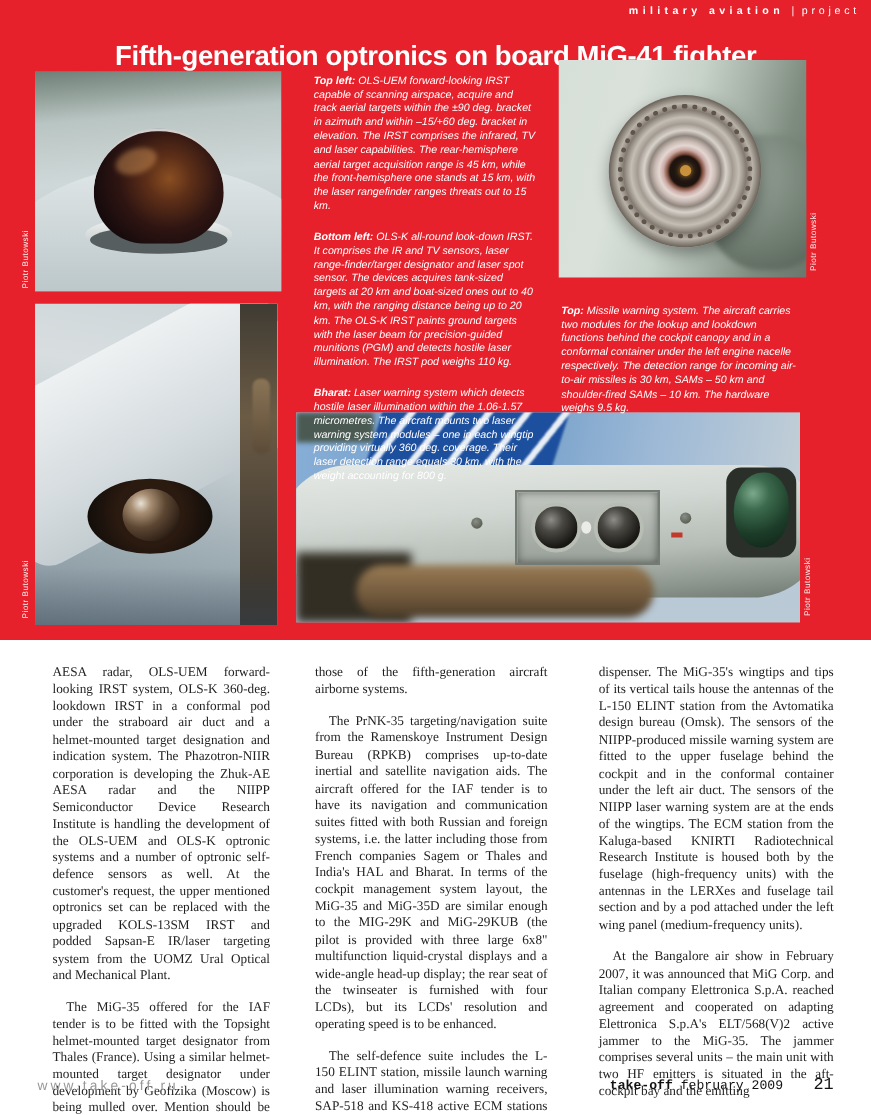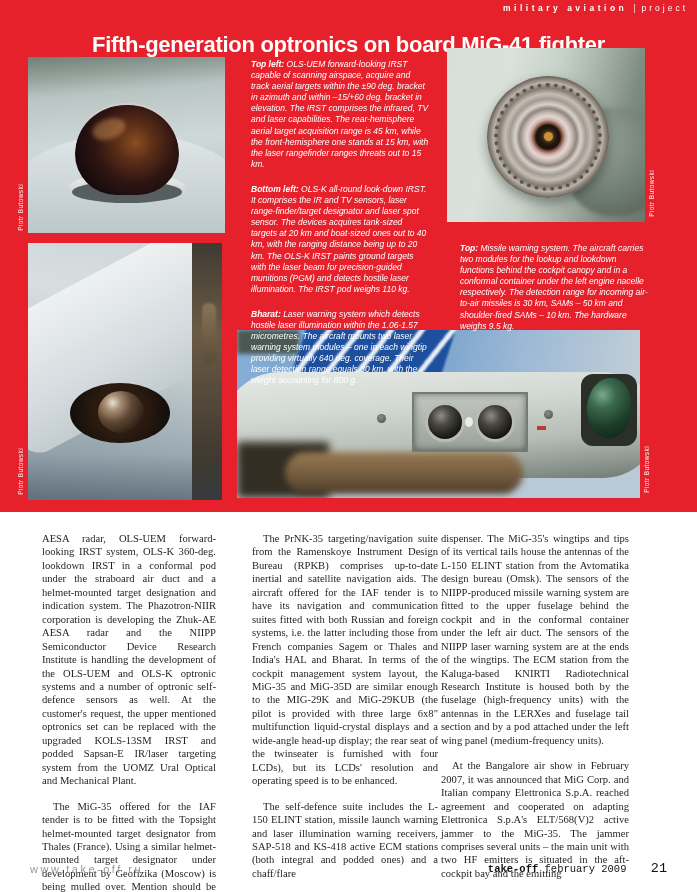--- a/index.html
+++ b/index.html
@@ -91,30 +91,30 @@
 
   
   .credit{position:absolute;writing-mode:vertical-rl;transform:rotate(180deg);
     font-size:6.5px;letter-spacing:.4px;color:rgba(255,255,255,.92);}
   .cr1{left:17px;top:184px;} .cr2{left:17px;top:448px;}
   .cr3{left:648px;top:170px;} .cr4{left:643px;top:446px;}
 
   
   .caption{position:absolute;color:#fff;font-style:italic;font-size:8.5px;line-height:11.1px;}
   .cap-center{left:237px;top:45px;width:206px;}
-  .cap-right{left:446px;top:229px;width:218px;}
+  .cap-right{left:435px;top:229px;width:218px;}
   .caption p{margin:14px;}
   .cap-label{font-weight:700;}
 
   
   .col{position:absolute;top:520px;font-family:"Liberation Serif",serif;
     font-size:10.6px;line-height:13.45px;text-align:justify;color:#1f1f1f;}
   .col-1{left:30px;width:198px;}
   .col-2{left:240px;width:210px;}
-  .col-3{left:429px;width:212px;}
+  .col-3{left:467px;width:212px;}
   .col p{margin:12px;}
   .indent{text-indent:11px;}
 
   
   .footer-url{position:absolute;left:30px;top:863px;font-size:11px;letter-spacing:2.5px;color:#979797;}
   .footer-right{position:absolute;right:30px;top:861px;font-size:10.5px;color:#111;font-family:Liberation Mono, monospace;}
   .footer-mag{font-weight:700;}
   .footer-pagenum{font-size:13.5px;margin-left:18px;}
 </style>
 </head>
@@ -175,32 +175,33 @@
 </div>
 
 <div class="credit cr1">Piotr Butowski</div>
 <div class="credit cr2">Piotr Butowski</div>
 <div class="credit cr3">Piotr Butowski</div>
 <div class="credit cr4">Piotr Butowski</div>
 
 <div class="caption cap-center">
   <p><span class="cap-label">Top left:</span><span> OLS-UEM forward-looking IRST capable of scanning airspace, acquire and track aerial targets within the ±90 deg. bracket in azimuth and within –15/+60 deg. bracket in elevation. The IRST comprises the infrared, TV and laser capabilities. The rear-hemisphere aerial target acquisition range is 45 km, while the front-hemisphere one stands at 15 km, with the laser rangefinder ranges threats out to 15 km.</span></p>
   <p><span class="cap-label">Bottom left:</span><span> OLS-K all-round look-down IRST. It comprises the IR and TV sensors, laser range-finder/target designator and laser spot sensor. The devices acquires tank-sized targets at 20 km and boat-sized ones out to 40 km, with the ranging distance being up to 20 km. The OLS-K IRST paints ground targets with the laser beam for precision-guided munitions (PGM) and detects hostile laser illumination. The IRST pod weighs 110 kg.</span></p>
-  <p><span class="cap-label">Bharat:</span><span> Laser warning system which detects hostile laser illumination within the 1.06-1.57 micrometres. The aircraft mounts two laser warning system modules – one in each wingtip providing  virtually 640 deg. coverage. Their laser detection range equals 30 km, with the weight accounting for 800 g.</span></p>
+  <p><span class="cap-label">Bharat:</span><span> Laser warning system which detects hostile laser illumination within the 1.06-1.57 micrometres. The aircraft mounts two laser warning system modules – one in each wingtip providing  virtually 360 deg. coverage. Their laser detection range equals 30 km, with the weight accounting for 800 g.</span></p>
 </div>
 
 <div class="caption cap-right">
   <p><span class="cap-label">Top:</span><span> Missile warning system. The aircraft carries two modules for the lookup and lookdown functions behind the cockpit canopy and in a conformal container under the left engine nacelle respectively. The detection range for incoming air-to-air missiles is 30 km, SAMs – 50 km and shoulder-fired SAMs – 10 km. The hardware weighs 9.5 kg.</span></p>
 </div>
 
 <div class="col col-1">
   <p>AESA radar, OLS-UEM forward-looking IRST system, OLS-K 360-deg. lookdown IRST in a conformal pod under the straboard air duct and a helmet-mounted target designation and indication system. The Phazotron-NIIR corporation is developing the Zhuk-AE AESA radar and the NIIPP Semiconductor Device Research Institute is handling the development of the OLS-UEM and OLS-K optronic systems and a number of optronic self-defence sensors as well. At the customer's request, the upper mentioned optronics set can be replaced with the upgraded KOLS-13SM IRST and podded Sapsan-E IR/laser targeting system from the UOMZ Ural Optical and Mechanical Plant.</p>
   <p class="indent">The MiG-35 offered for the IAF tender is to be fitted with the Topsight helmet-mounted target designator from Thales (France). Using a similar helmet-mounted target designator under development by Geofizika (Moscow) is being mulled over. Mention should be made that the characteristics of the MiG-35's AESA radar, optronic systems, helmet-mounted designator and cockpit display system meet</p>
 </div>
 <div class="col col-2">
+  <p>those of the fifth-generation aircraft airborne systems.</p>
   <p class="indent">The PrNK-35 targeting/navigation suite from the Ramenskoye Instrument Design Bureau (RPKB) comprises up-to-date inertial and satellite navigation aids. The aircraft offered for the IAF tender is to have its navigation and communication suites fitted with both Russian and foreign systems, i.e. the latter including those from French companies Sagem or Thales and India's HAL and Bharat. In terms of the cockpit management system layout, the MiG-35 and MiG-35D are similar enough to the MIG-29K and MiG-29KUB (the pilot is provided with three large 6x8" multifunction liquid-crystal displays  and a wide-angle head-up display; the rear seat of the twinseater is furnished with four LCDs), but its LCDs' resolution and operating speed is to be enhanced.</p>
   <p class="indent">The self-defence suite includes the L-150 ELINT station, missile launch warning and laser illumination warning receivers, SAP-518 and KS-418 active ECM stations (both integral and podded ones) and a chaff/flare</p>
 </div>
 <div class="col col-3">
   <p>dispenser. The MiG-35's wingtips and tips of its vertical tails house the antennas of the L-150 ELINT station from the Avtomatika design bureau (Omsk). The sensors of the NIIPP-produced missile warning system are fitted to the upper fuselage behind the cockpit and in the conformal container under the left air duct. The sensors of the NIIPP laser warning system are at the ends of the wingtips. The ECM station from the Kaluga-based KNIRTI Radiotechnical Research Institute is housed both by the fuselage (high-frequency units) with the antennas in the LERXes and fuselage tail section and by a pod attached under the left wing panel (medium-frequency units).</p>
   <p class="indent">At the Bangalore air show in February 2007, it was announced that MiG Corp. and Italian company Elettronica S.p.A. reached agreement and cooperated on adapting Elettronica S.p.A's ELT/568(V)2 active jammer to the MiG-35. The jammer comprises several units – the main unit with two HF emitters is situated in the aft-cockpit bay and the emitting</p>
 </div>
 
 <div class="footer-url">www.take-off.ru</div>
 <div class="footer-right">

